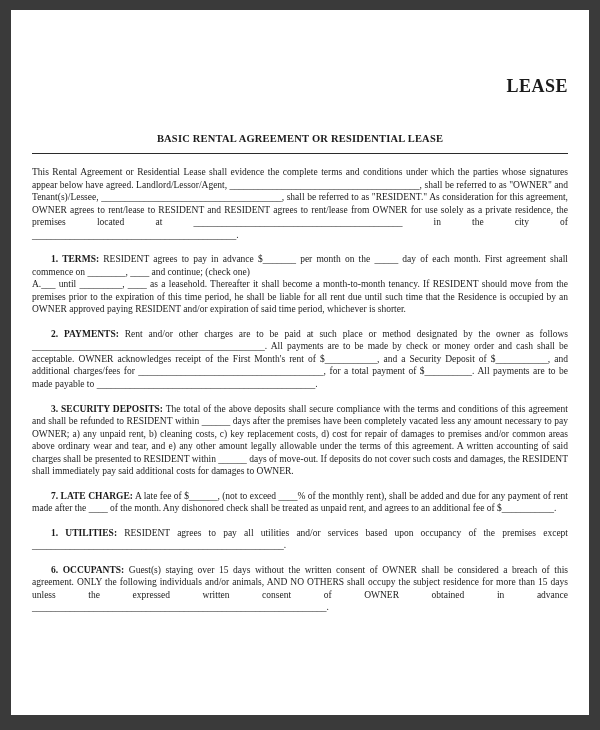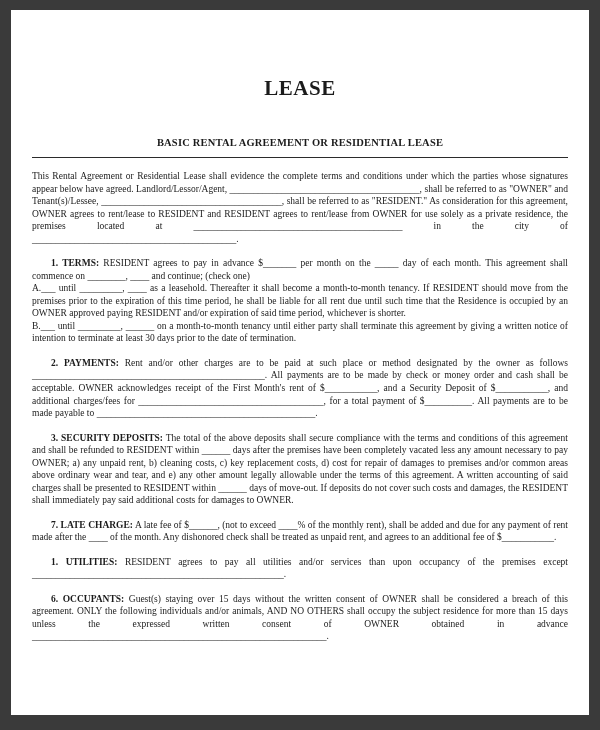--- a/index.html
+++ b/index.html
@@ -16,24 +16,25 @@
   .page {
     background: var(--page, #ffffff);
     color: var(--text, #1b1b1b);
     width: 100%;
     height: 100%;
     padding: 66px 21px 20px 21px;
     overflow: hidden;
   }
   .header { text-align: center; }
   .title {
-    font-size: 21px;
+    font-size: 18px;
     font-weight: bold;
     letter-spacing: 0.5px;
     margin-bottom: 10px;
+    text-align: right;
   }
   .subtitle {
     font-size: 10.5px;
     font-weight: bold;
     letter-spacing: 0.2px;
     margin-bottom: 9px;
     margin-top: 36px;
   }
   .rule {
     border-bottom: 1px solid #2b2b2b;
@@ -60,39 +61,38 @@
 
     <div class="header">
       <div class="title">LEASE</div>
       <div class="subtitle">BASIC RENTAL AGREEMENT OR RESIDENTIAL LEASE</div>
       <div class="rule"></div>
     </div>
 
     <p class="intro">This Rental Agreement or Residential Lease shall evidence the complete terms and conditions under which the parties whose signatures appear below have agreed. Landlord/Lessor/Agent, ________________________________________, shall be referred to as "OWNER" and Tenant(s)/Lessee, ______________________________________, shall be referred to as "RESIDENT." As consideration for this agreement, OWNER agrees to rent/lease to RESIDENT and RESIDENT agrees to rent/lease from OWNER for use solely as a private residence, the premises located at ____________________________________________ in the city of ___________________________________________.</p>
 
     <div class="section">
-      <p><strong class="label">1. TERMS:</strong> <span>RESIDENT agrees to pay in advance $_______ per month on the _____ day of each month. This agreement shall commence on ________, ____ and continue; (check one)</span></p>
+      <p><strong class="label">1. TERMS:</strong> <span>RESIDENT agrees to pay in advance $_______ per month on the _____ day of each month. First agreement shall commence on ________, ____ and continue; (check one)</span></p>
       <p>A.___ until _________, ____ as a leasehold. Thereafter it shall become a month-to-month tenancy. If RESIDENT should move from the premises prior to the expiration of this time period, he shall be liable for all rent due until such time that the Residence is occupied by an OWNER approved paying RESIDENT and/or expiration of said time period, whichever is shorter.</p>
-      <p>B.___ until _________, ______ on a month-to-month tenancy until either party shall terminate this agreement by giving a written notice of intention to terminate at least 30 days prior to the date of termination.</p>
     </div>
 
     <div class="section">
       <p><strong class="label">2. PAYMENTS:</strong> <span>Rent and/or other charges are to be paid at such place or method designated by the owner as follows _________________________________________________. All payments are to be made by check or money order and cash shall be acceptable. OWNER acknowledges receipt of the First Month's rent of $___________, and a Security Deposit of $___________, and additional charges/fees for _______________________________________, for a total payment of $__________. All payments are to be made payable to ______________________________________________.</span></p>
     </div>
 
     <div class="section">
       <p><strong class="label">3. SECURITY DEPOSITS:</strong> <span>The total of the above deposits shall secure compliance with the terms and conditions of this agreement and shall be refunded to RESIDENT within ______ days after the premises have been completely vacated less any amount necessary to pay OWNER; a) any unpaid rent, b) cleaning costs, c) key replacement costs, d) cost for repair of damages to premises and/or common areas above ordinary wear and tear, and e) any other amount legally allowable under the terms of this agreement. A written accounting of said charges shall be presented to RESIDENT within ______ days of move-out. If deposits do not cover such costs and damages, the RESIDENT shall immediately pay said additional costs for damages to OWNER.</span></p>
     </div>
 
     <div class="section">
       <p><strong class="label">7. LATE CHARGE:</strong> <span>A late fee of $______, (not to exceed ____% of the monthly rent), shall be added and due for any payment of rent made after the ____ of the month. Any dishonored check shall be treated as unpaid rent, and agrees to an additional fee of $___________.</span></p>
     </div>
 
     <div class="section">
-      <p><strong class="label">1. UTILITIES:</strong> <span>RESIDENT agrees to pay all utilities and/or services than upon occupancy of the premises except _____________________________________________________.</span></p>
+      <p><strong class="label">1. UTILITIES:</strong> <span>RESIDENT agrees to pay all utilities and/or services based upon occupancy of the premises except _____________________________________________________.</span></p>
     </div>
 
     <div class="section">
       <p><strong class="label">6. OCCUPANTS:</strong> <span>Guest(s) staying over 15 days without the written consent of OWNER shall be considered a breach of this agreement. ONLY the following individuals and/or animals, AND NO OTHERS shall occupy the subject residence for more than 15 days unless the expressed written consent of OWNER obtained in advance ______________________________________________________________.</span></p>
     </div>
 
   </div>
 </div>
 
 </body></html>

